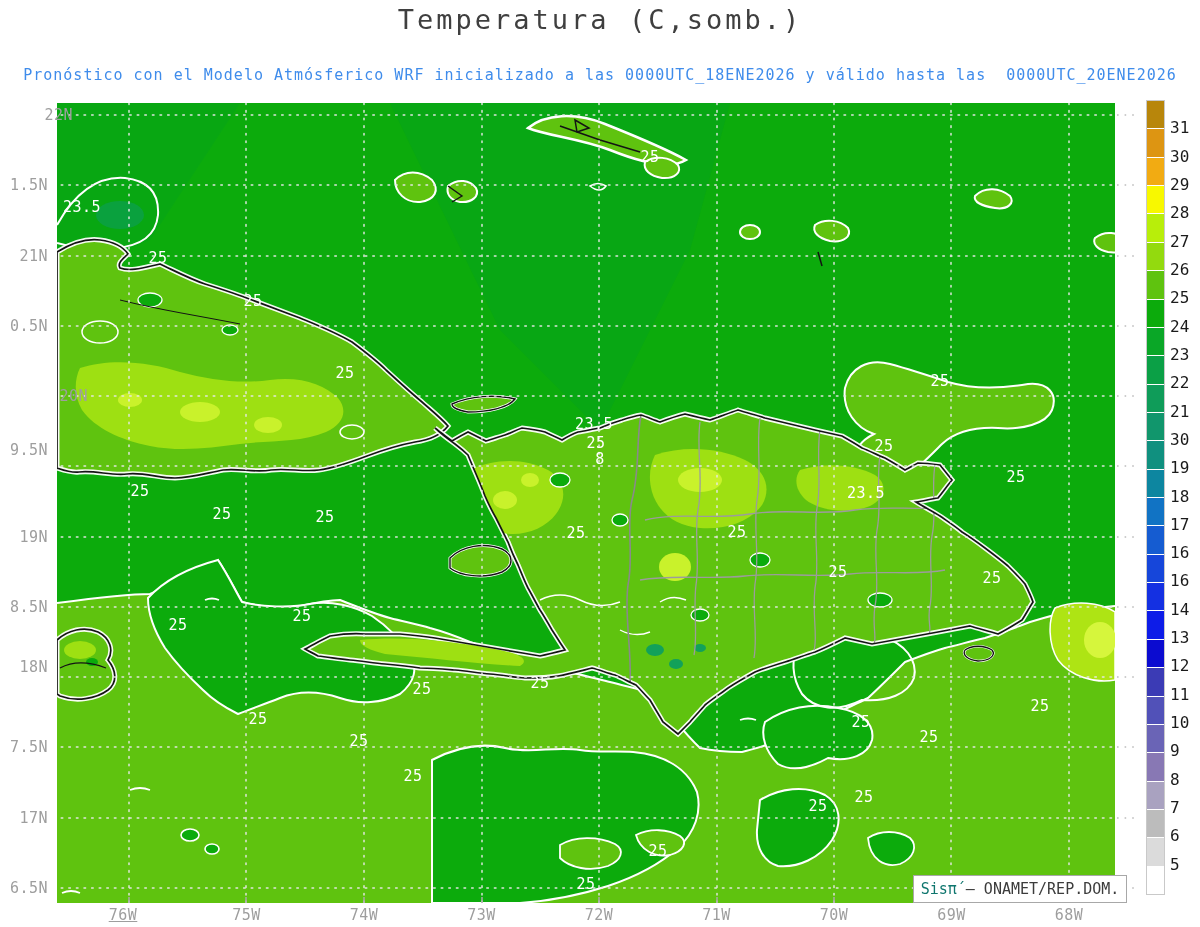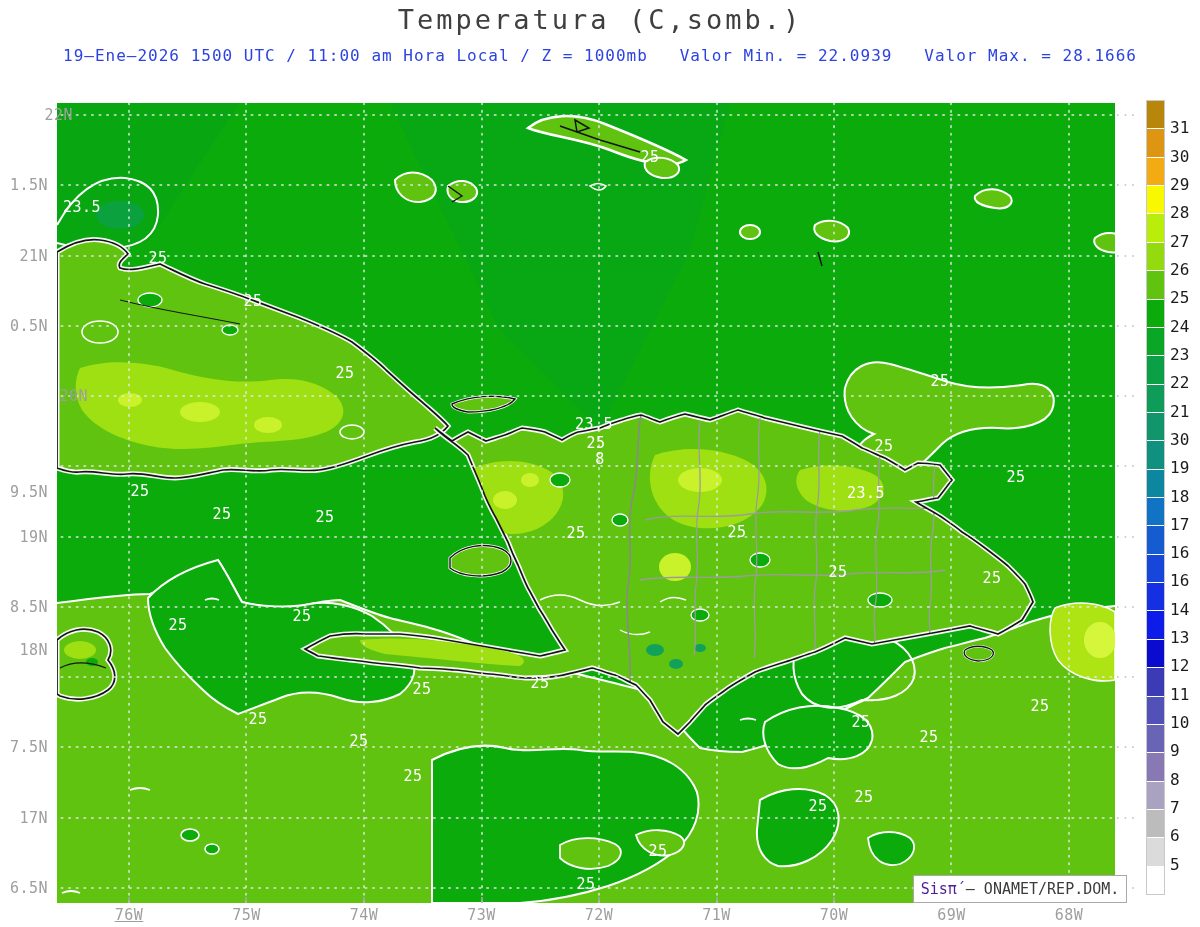--- a/index.html
+++ b/index.html
@@ -19,29 +19,29 @@
   #colorbar{position:absolute;left:1146px;top:100px;width:17px;height:793px;
             display:flex;flex-direction:column;border:1px solid #c9c9c9;background:#fff;}
   .cbseg{flex:1 1 0;}
   .cbseg + .cbseg{border-top:1px solid #ffffff;}
   .cbtick{position:absolute;left:1170px;font-size:16px;color:#1b1b1b;}
   .clabel{position:absolute;transform:translate(-50%,-50%);color:#ffffff;font-size:15px;
           letter-spacing:0.5px;white-space:pre;}
   .attribution{position:absolute;left:913px;top:875px;width:212px;height:26px;
                background:#ffffff;border:1.5px solid #a8a8a8;display:flex;align-items:center;
                justify-content:center;font-size:15px;color:#3c3c3c;white-space:pre;}
-  .brand{color:#4c1d95;}
+  .brand{color:#0f766e;}
 </style>
 </head>
 <body>
 
 <div id="root">
 
   <div class="title">Temperatura (C,somb.)</div>
-  <div class="sub1">19–Ene–2026 1500 UTC / 11:00 am Hora Local / Z = 1000mb   Valor Min. = 22.0939   Valor Max. = 28.1666</div>
+  <div class="sub2">Pronóstico con el Modelo Atmósferico WRF inicializado a las 0000UTC_18ENE2026 y válido hasta las  0000UTC_20ENE2026</div>
 
   <svg width="1200" height="927" viewBox="0 0 1200 927">
     <defs>
       <clipPath id="mapClip">
           <rect x="57" y="103" width="1058" height="800"></rect>
         </clipPath>
       <clipPath id="hispClip">
         <path d="M435,428 C441,433 447,437 452,441 C457,438 462,435 468,432 C474,435 480,438 486,441 C492,439 499,437 505,435 C511,433 516,430 522,428 C530,429 538,430 545,432 C551,435 556,437 562,440 C567,437 572,434 578,432 C585,431 593,429 600,428 C607,425 615,422 622,420 C628,418 635,416 641,415 C647,417 654,420 660,422 C668,419 677,416 685,414 C693,416 701,418 710,420 C719,417 729,413 738,410 C747,413 756,415 765,418 C773,420 782,422 790,424 C798,426 807,428 815,430 C824,432 833,434 842,436 C849,440 856,444 862,448 C870,451 877,455 885,458 C892,462 899,466 905,470 C909,468 914,465 918,463 C925,463 933,464 940,465 C944,470 948,475 952,480 C947,486 943,492 938,498 C931,499 923,501 916,502 C924,507 932,511 940,516 C947,521 955,526 962,532 C970,537 977,542 985,548 C993,554 1001,560 1008,566 C1014,572 1020,578 1025,584 C1028,590 1031,596 1033,602 C1029,608 1026,614 1022,620 C1014,625 1006,630 998,634 C989,631 979,629 970,626 C959,628 949,630 938,632 C927,634 916,636 905,638 C894,640 883,642 872,644 C863,642 854,640 845,638 C835,643 825,648 815,652 C805,655 795,659 785,662 C775,665 765,668 755,672 C746,677 737,682 728,688 C720,694 712,699 705,705 C700,711 695,716 690,722 C686,726 682,730 678,734 C673,730 668,726 663,722 C659,715 654,707 650,700 C645,695 641,690 636,685 C629,682 622,678 615,675 C607,673 600,670 592,668 C580,671 569,674 558,676 C547,678 536,678 525,678 C513,677 502,675 490,674 C478,673 467,671 455,670 C443,669 432,668 420,668 C408,666 397,665 385,664 C373,663 362,661 350,660 C339,659 328,657 318,656 C313,653 308,651 305,649 C313,645 321,640 330,636 C342,634 353,633 365,634 C377,634 388,634 400,634 C412,635 423,636 435,638 C447,640 458,642 470,644 C482,646 493,648 505,650 C517,652 528,654 540,656 C549,654 557,652 565,650 C560,643 556,636 552,630 C548,623 544,616 540,610 C536,603 532,595 528,588 C524,580 521,572 518,565 C514,557 511,550 508,542 C504,534 500,526 496,518 C492,511 488,503 485,496 C482,488 479,481 476,474 C473,467 470,460 468,455 C464,451 459,447 455,444 C448,439 441,434 435,428 Z"></path>
       </clipPath>
     </defs>
@@ -209,30 +209,30 @@
       <span class="clabel" style="left: 864px; top: 797px;">25</span>
       <span class="clabel" style="left: 586px; top: 884px;">25</span>
       <span class="clabel" style="left: 658px; top: 851px;">25</span>
     </div>
   <div id="yAxis">
       <span class="ytick" style="top: 106px; margin-left: 25px;">22N</span>
       <span class="ytick" style="top: 176.27px;">1.5N</span>
       <span class="ytick" style="top: 246.54px;">21N</span>
       <span class="ytick" style="top: 316.81px;">0.5N</span>
       <span class="ytick" style="top: 387.08px; padding-left: 40px;">20N</span>
-      <span class="ytick" style="top: 483px;">9.5N</span>
+      <span class="ytick" style="top: 441px;">9.5N</span>
       <span class="ytick" style="top: 527.62px;">19N</span>
       <span class="ytick" style="top: 597.89px;">8.5N</span>
-      <span class="ytick" style="top: 641px;">18N</span>
+      <span class="ytick" style="top: 658px;">18N</span>
       <span class="ytick" style="top: 738.43px;">7.5N</span>
       <span class="ytick" style="top: 808.7px;">17N</span>
       <span class="ytick" style="top: 878.97px;">6.5N</span>
     </div>
   <div id="xAxis">
-      <span class="xtick" style="left: 129px; text-decoration: underline;">76W</span>
+      <span class="xtick" style="left: 123px; text-decoration: underline;">76W</span>
       <span class="xtick" style="left: 246.5px; text-align: center;">75W</span>
       <span class="xtick" style="left: 364px;">74W</span>
       <span class="xtick" style="left: 481.5px;">73W</span>
       <span class="xtick" style="left: 599px;">72W</span>
       <span class="xtick" style="left: 716.5px; text-align: right;">71W</span>
       <span class="xtick" style="left: 834px;">70W</span>
       <span class="xtick" style="left: 951.5px;">69W</span>
       <span class="xtick" style="left: 1069px;">68W</span>
     </div>
   <div id="colorbar">

